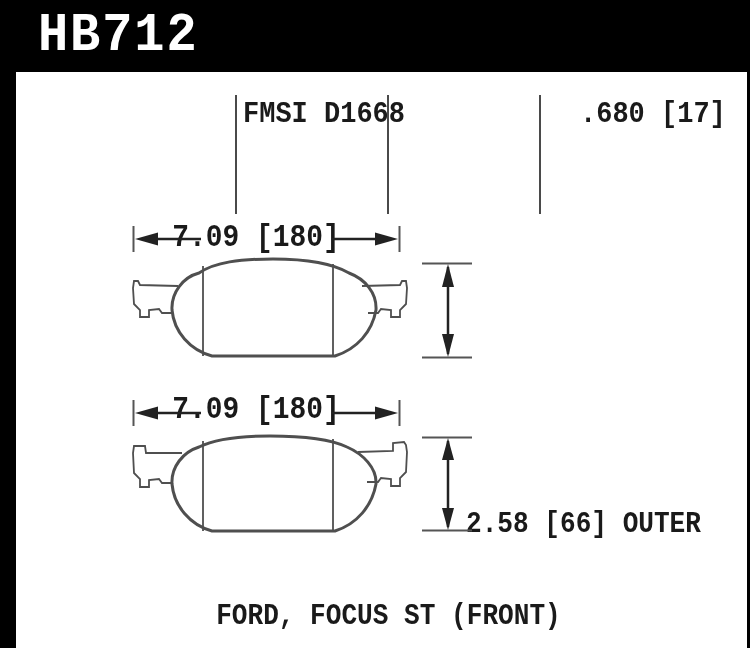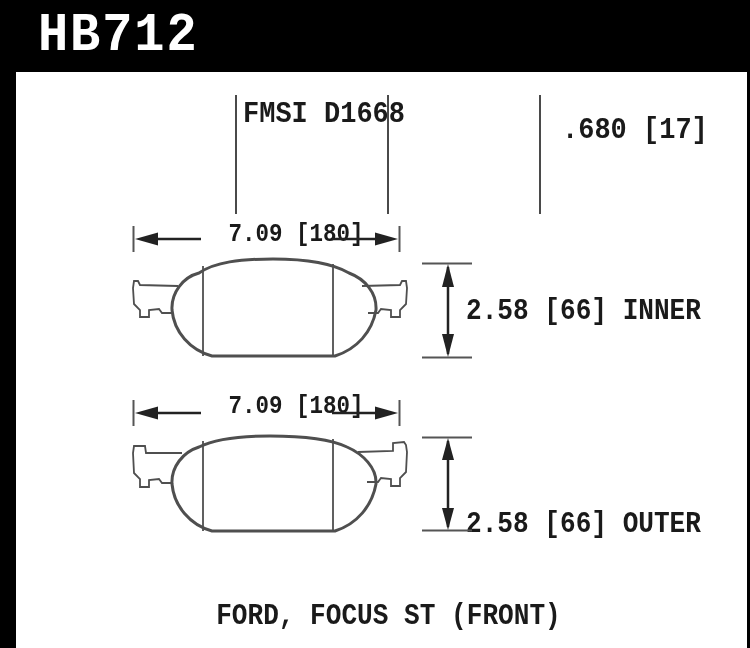--- a/index.html
+++ b/index.html
@@ -13,22 +13,22 @@
   .abs{position:absolute;}
   .cond{display:inline-block;transform:scaleX(0.9);transform-origin:0 0;white-space:nowrap;}
   .cond-c{display:inline-block;transform:scaleX(0.9);transform-origin:center top;white-space:nowrap;}
   #part-number{
     left:38px;top:10px;font-size:53px;line-height:1;color:#fff;font-weight:bold;letter-spacing:2px;
   }
   #part-number .cond{transform:scaleX(0.95);}
   .spec-text{font-size:30px;line-height:36px;font-weight:bold;}
   #compound-codes{left:117px;top:96px;}
   #fmsi-number{left:243px;top:96px;}
-  #pad-thickness{left:562px;top:96px;margin-top:16px;}
-  .dim-text{font-size:25px;line-height:1;font-weight:bold;text-align:right;}
+  #pad-thickness{left:580px;top:96px;}
+  .dim-text{font-size:31px;line-height:1;font-weight:bold;text-align:left;}
   #dim-width-inner{left:163px;top:222px;width:208px;}
   #dim-width-outer{left:163px;top:394px;width:208px;}
   .dim-side{font-size:29px;line-height:1;font-weight:bold;white-space:nowrap;}
   #dim-height-inner{left:466px;top:297px;}
   #dim-height-outer{left:466px;top:466px;margin-top:44px;}
   #application-name{left:23px;top:602px;width:730px;font-size:29px;line-height:1;font-weight:bold;text-align:center;}
   svg.linework{position:absolute;left:0;top:0;pointer-events:none;}
 </style>
 </head>
 <body>
@@ -43,23 +43,20 @@
 
   <div id="fmsi-number" class="abs spec-text">
     <span class="cond">FMSI D1668</span>
   </div>
   <div id="pad-thickness" class="abs spec-text">
     <span class="cond">.680 [17]</span>
   </div>
 
   <div id="dim-width-inner" class="abs dim-text">
     <span class="cond-c">7.09 [180]</span>
-  </div>
-  <div id="dim-height-inner" class="abs dim-side">
-    <span class="cond">2.58 [66] INNER</span>
   </div>
   <div id="dim-width-outer" class="abs dim-text">
     <span class="cond-c">7.09 [180]</span>
   </div>
   <div id="dim-height-outer" class="abs dim-side">
     <span class="cond">2.58 [66] OUTER</span>
   </div>
 
   <div id="application-name" class="abs">
     <span class="cond-c">FORD, FOCUS ST (FRONT)</span>

